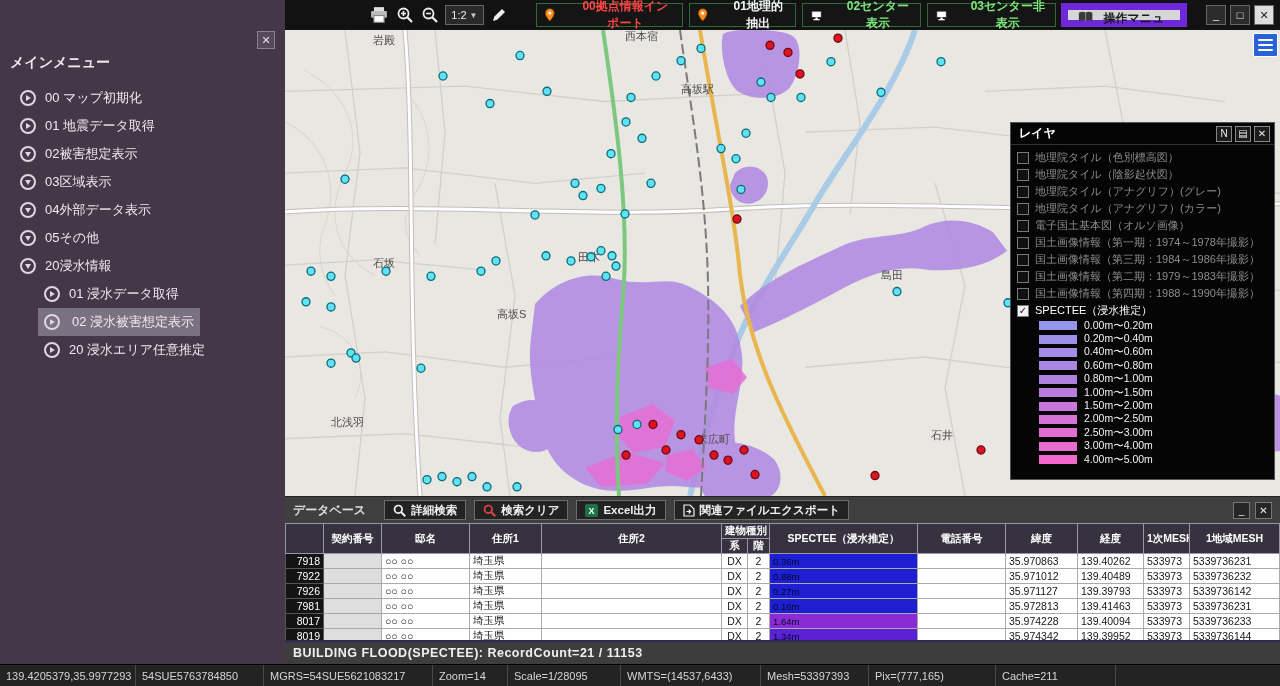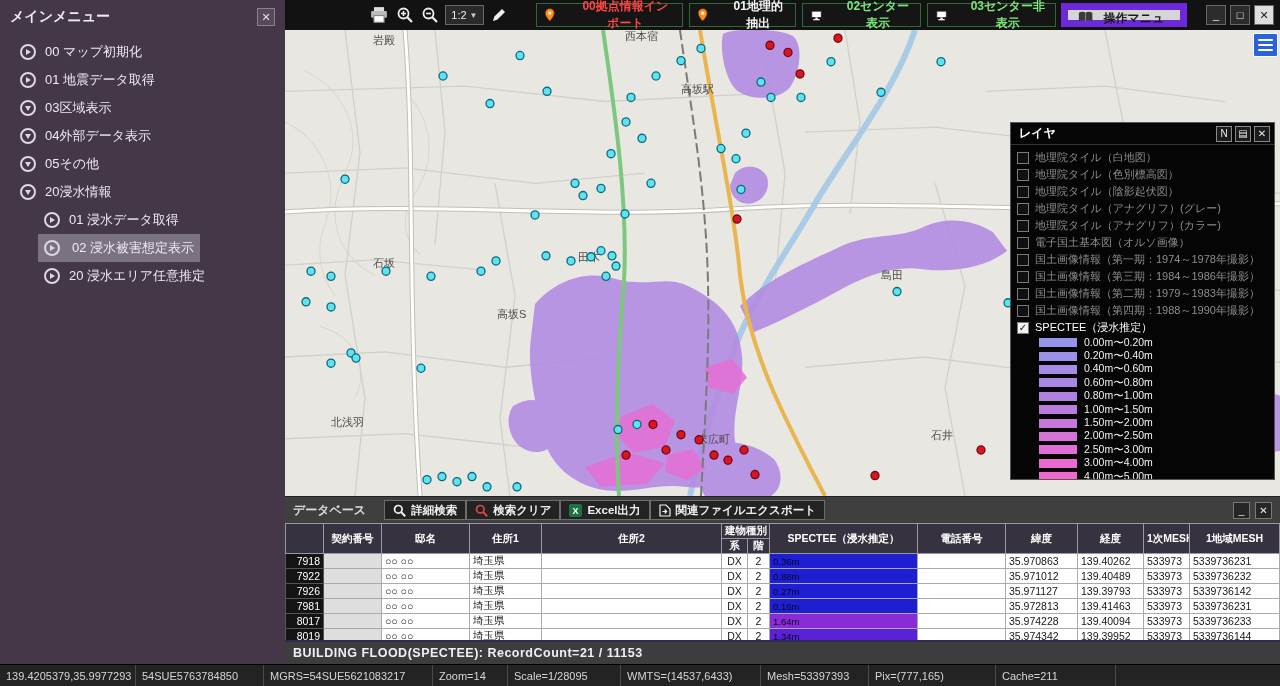--- a/index.html
+++ b/index.html
@@ -4,21 +4,21 @@
 <style>
   * { margin:0; padding:0; box-sizing:border-box; }
   html,body { width:1280px; height:686px; overflow:hidden; background:#111;
     font-family:"Liberation Sans","DejaVu Sans",sans-serif; }
   .app { width:1280px; height:686px; display:flex; flex-direction:column; }
   .app-body { display:flex; flex:1; min-height:0; }
 
   
   .sidebar { width:285px; background:#443848; color:#efe9f1; display:flex; flex-direction:column; flex-shrink:0; }
   .sidebar-header { display:flex; align-items:center; justify-content:space-between; padding:8px 10px 6px 10px; }
-  .sidebar-title { font-weight:bold; font-size:14px; }
+  .sidebar-title { font-weight:bold; font-size:14px;margin-top:46px; }
   .sidebar-close { width:18px; height:18px; border:1px solid #8b7f90; display:flex; align-items:center; justify-content:center;
     font-size:11px; color:#e8e2ea; cursor:pointer; background:#55495a; }
   .menu-list { padding:6px 8px 0 14px; }
   .menu-item { display:flex; align-items:center; gap:9px; padding:5px 6px; font-size:13px; cursor:pointer; width:fit-content; }
   .menu-item.lvl1 { margin-left:24px; }
   .menu-item.selected { background:#7a7281;gap:12px; }
   .circle-icon { width:16px; height:16px; min-width:16px; border:2px solid #ded7e2; border-radius:50%;
     display:inline-flex; align-items:center; justify-content:center; }
   .circle-icon.right::after { content:''; border-style:solid; border-width:3.5px 0 3.5px 5.5px;
     border-color:transparent transparent transparent #ded7e2; margin-left:1px; }
@@ -69,21 +69,21 @@
   .lp-label { font-size:11px; color:#8d8d8d; white-space:nowrap; overflow:hidden; }
   .lp-item.checked .lp-label { color:#fff; }
   .legend-row { display:flex; align-items:center; gap:7px; height:13.4px; padding-left:22px; }
   .legend-swatch { width:38px; height:9px; min-width:38px; }
   .legend-label { font-size:10.5px; color:#f2f2f2; }
 
   
   .db-panel { height:168px; background:#3f3f3f; display:flex; flex-direction:column; flex-shrink:0; border-top:1px solid #222; }
   .db-toolbar { height:26px; display:flex; align-items:center; gap:8px; padding:0 8px; }
   .db-title { font-size:12px; font-weight:bold; color:#ddd; margin-right:10px; }
-  #db-buttons { display:flex; gap:0; }
+  #db-buttons { display:flex; gap:8px; }
   .db-btn { height:20px; background:#232323; border:1px solid #6c6c6c; color:#f0f0f0; font-size:11.5px; font-weight:bold;
     display:flex; align-items:center; gap:5px; padding:0 8px; cursor:pointer; font-family:inherit; }
   .db-win { margin-left:auto; display:flex; gap:5px; }
   .db-win span { width:17px; height:17px; background:#262626; border:1px solid #777; color:#eee; font-size:10px;
     display:flex; align-items:center; justify-content:center; cursor:pointer; }
   .db-table-wrap { flex:1; overflow:hidden; background:#2c2c2c; }
   table.db { border-collapse:collapse; table-layout:fixed; width:100%; }
   table.db th, table.db td { border:1px solid #9a96a6; font-size:10.5px; height:13px; padding:0 3px;
     overflow:hidden; white-space:nowrap; }
   table.db thead th { background:#37323f; color:#fff; font-weight:bold; text-align:center; }
@@ -113,20 +113,24 @@
         <span class="sidebar-close">✕</span>
       </div>
       <div class="menu-list">
           <div class="menu-item">
             <span class="circle-icon right"></span>
             <span class="menu-label">00 マップ初期化</span>
           </div>
           <div class="menu-item">
             <span class="circle-icon right"></span>
             <span class="menu-label">01 地震データ取得</span>
+          </div>
+          <div class="menu-item">
+            <span class="circle-icon down"></span>
+            <span class="menu-label">02被害想定表示</span>
           </div>
           <div class="menu-item">
             <span class="circle-icon down"></span>
             <span class="menu-label">03区域表示</span>
           </div>
           <div class="menu-item">
             <span class="circle-icon down"></span>
             <span class="menu-label">04外部データ表示</span>
           </div>
           <div class="menu-item">
@@ -394,24 +398,20 @@
         <div class="layer-panel">
           <div class="lp-header">
             <span class="lp-title">レイヤ</span>
             <span class="lp-hbtn">N</span>
             <span class="lp-hbtn">▤</span>
             <span class="lp-hbtn">✕</span>
           </div>
           <div class="lp-list" id="layer-list">
               <div class="lp-item">
                 <span class="lp-cb"></span>
-                <span class="lp-label">地理院タイル（白地図）</span>
-              </div>
-              <div class="lp-item">
-                <span class="lp-cb"></span>
                 <span class="lp-label">地理院タイル（色別標高図）</span>
               </div>
               <div class="lp-item">
                 <span class="lp-cb"></span>
                 <span class="lp-label">地理院タイル（陰影起伏図）</span>
               </div>
               <div class="lp-item">
                 <span class="lp-cb"></span>
                 <span class="lp-label">地理院タイル（アナグリフ）(グレー)</span>
               </div>

